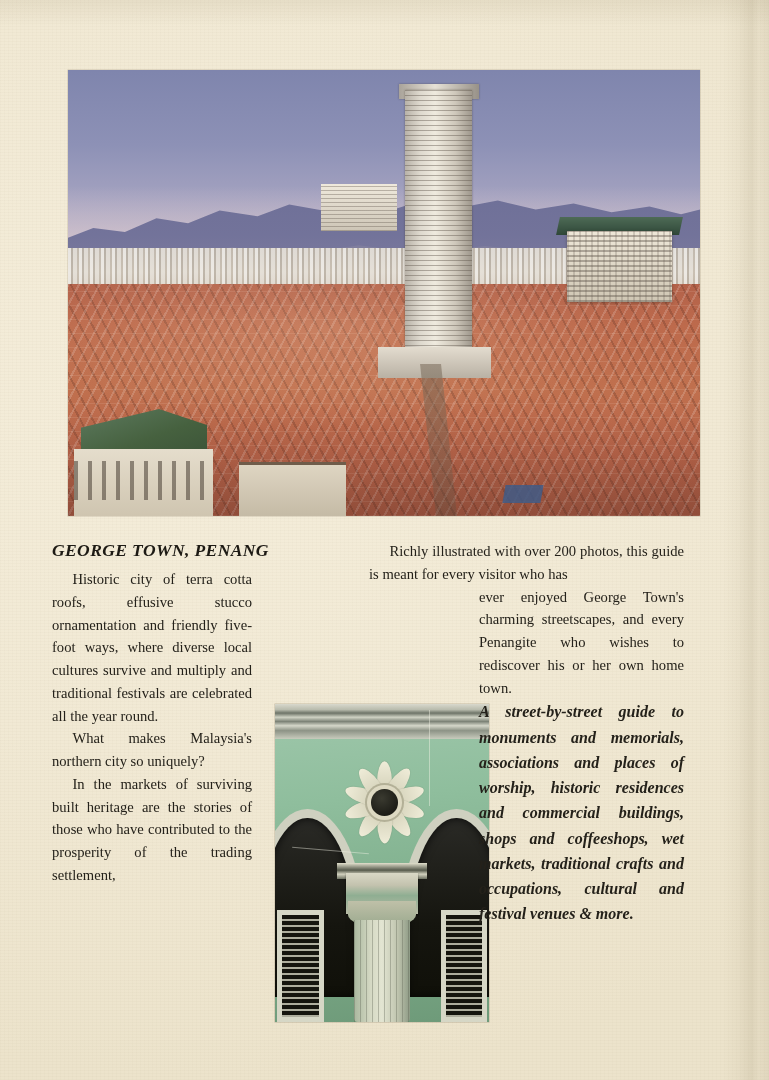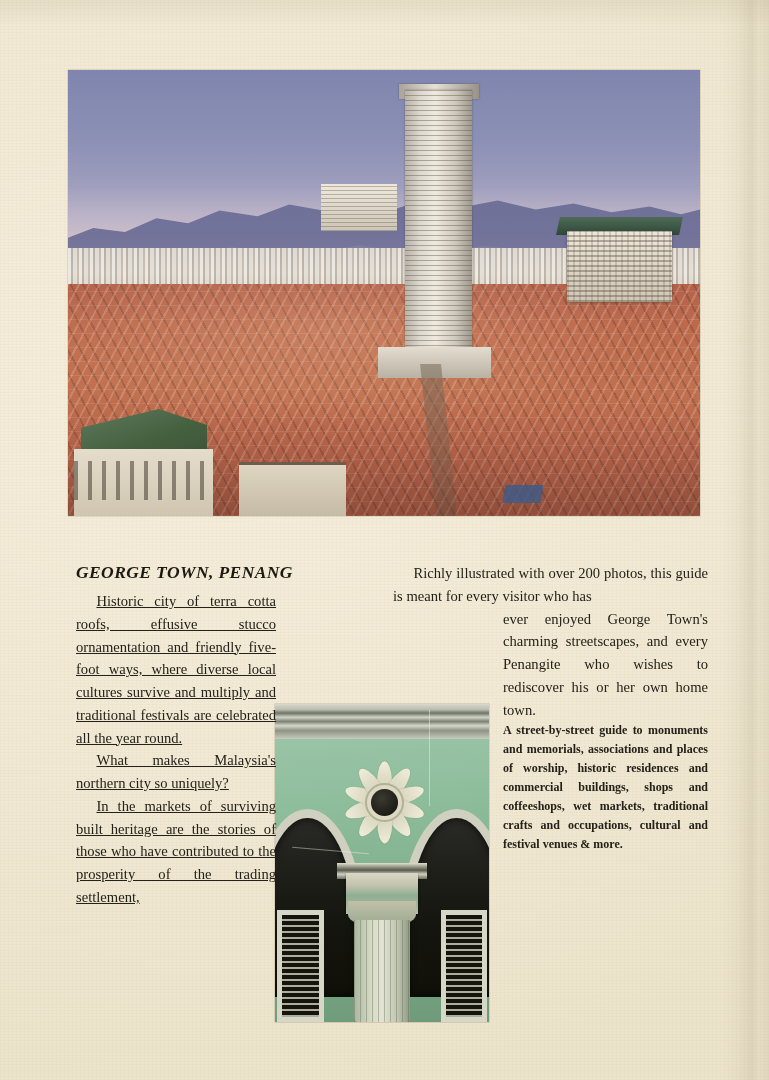--- a/index.html
+++ b/index.html
@@ -267,48 +267,47 @@
       rgba(225,225,205,.75) 0 2px, rgba(0,0,0,0) 2px 6px);}
   .louver.l{left:1%;}
   .louver.r{right:1%;}
   
   .crack{
     position:absolute;background:rgba(245,245,230,.45);
   }
 
   
   #text{
-    position:absolute;left:76px;top:540px;width:632px;height:500px;
+    position:absolute;left:52px;top:540px;width:632px;height:500px;
     color:#24211a;
-    margin-top:22px;
   }
   h1#title{
     margin:0;
     font-size:17.5px;
     font-weight:bold;font-style:italic;
     letter-spacing:.4px;
     font-family:"Liberation Serif", serif;
     color:#1d1a14;
   }
   .col{
     position:absolute;top:0;
     font-size:14.6px;line-height:1.56;
     text-align:justify;
     hyphens:manual;
   }
-  #col-left{left:0;width:200px;top:28px;text-decoration:underline;}
+  #col-left{left:0;width:200px;top:28px;}
   #col-right{left:317px;width:315px;top:0;}
   .col p{margin:0;text-indent:1.4em;}
   #col-right .narrow p{text-indent:0;}
   .narrow{width:205px;margin-left:110px;}
   .bolditalic{font-weight:bold;font-style:italic;}
   .pullquote{
     margin-top:15px;
-    font-weight:bold;
-    font-size:12px;line-height:1.58;
+    font-weight:bold;font-style:italic;
+    font-size:16px;line-height:1.58;
     text-align:justify;
   }
 </style>
 </head>
 <body>
 
 <div id="page">
 
   <div id="aerial">
     <div class="layer sky"></div>

